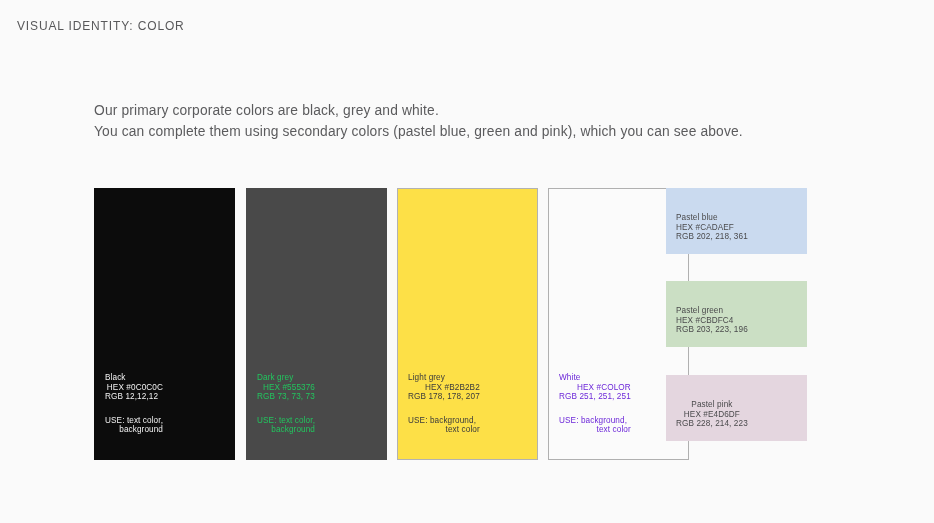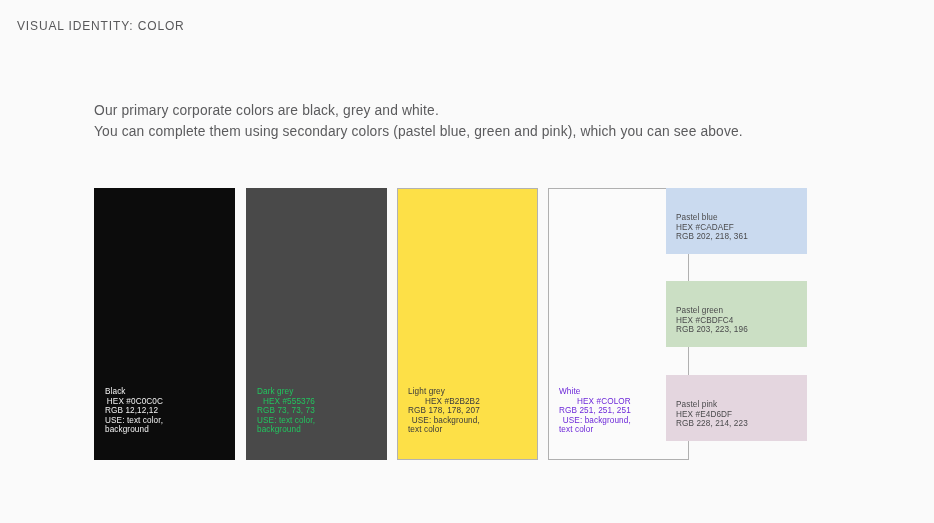--- a/index.html
+++ b/index.html
@@ -69,36 +69,35 @@
     font-size: 8.2px;
     line-height: 9.6px;
     letter-spacing: 0.1px;
     white-space: nowrap;
   }
   .primary-swatch .label .nm { display: block; }
   .primary-swatch .label .hx { display: block; text-align: right; }
   .primary-swatch .label .rgb { display: block; }
   .primary-swatch .label .use {
     display: block;
-    margin-top: 0;
-    text-align: right;
+    margin-top: 14px;
   }
-  .primary-swatch .label .use2 { display: block; }
+  .primary-swatch .label .use2 { display: block; text-align: right; }
 
   
   .pastel-swatch {
     position: absolute;
     left: 572px;
     width: 141px;
     height: 66px;
     box-sizing: border-box;
   }
   .pastel-swatch.s0 { top: 0px; }
   .pastel-swatch.s1 { top: 93px; }
-  .pastel-swatch.s2 { top: 187px; }
+  .pastel-swatch.s2 { top: 187px; text-align: center; }
 
   .pastel-swatch .label {
     position: absolute;
     left: 10px;
     bottom: 12px;
     font-size: 8.2px;
     line-height: 9.6px;
     letter-spacing: 0.1px;
     color: #4a4a4c;
     white-space: nowrap;

